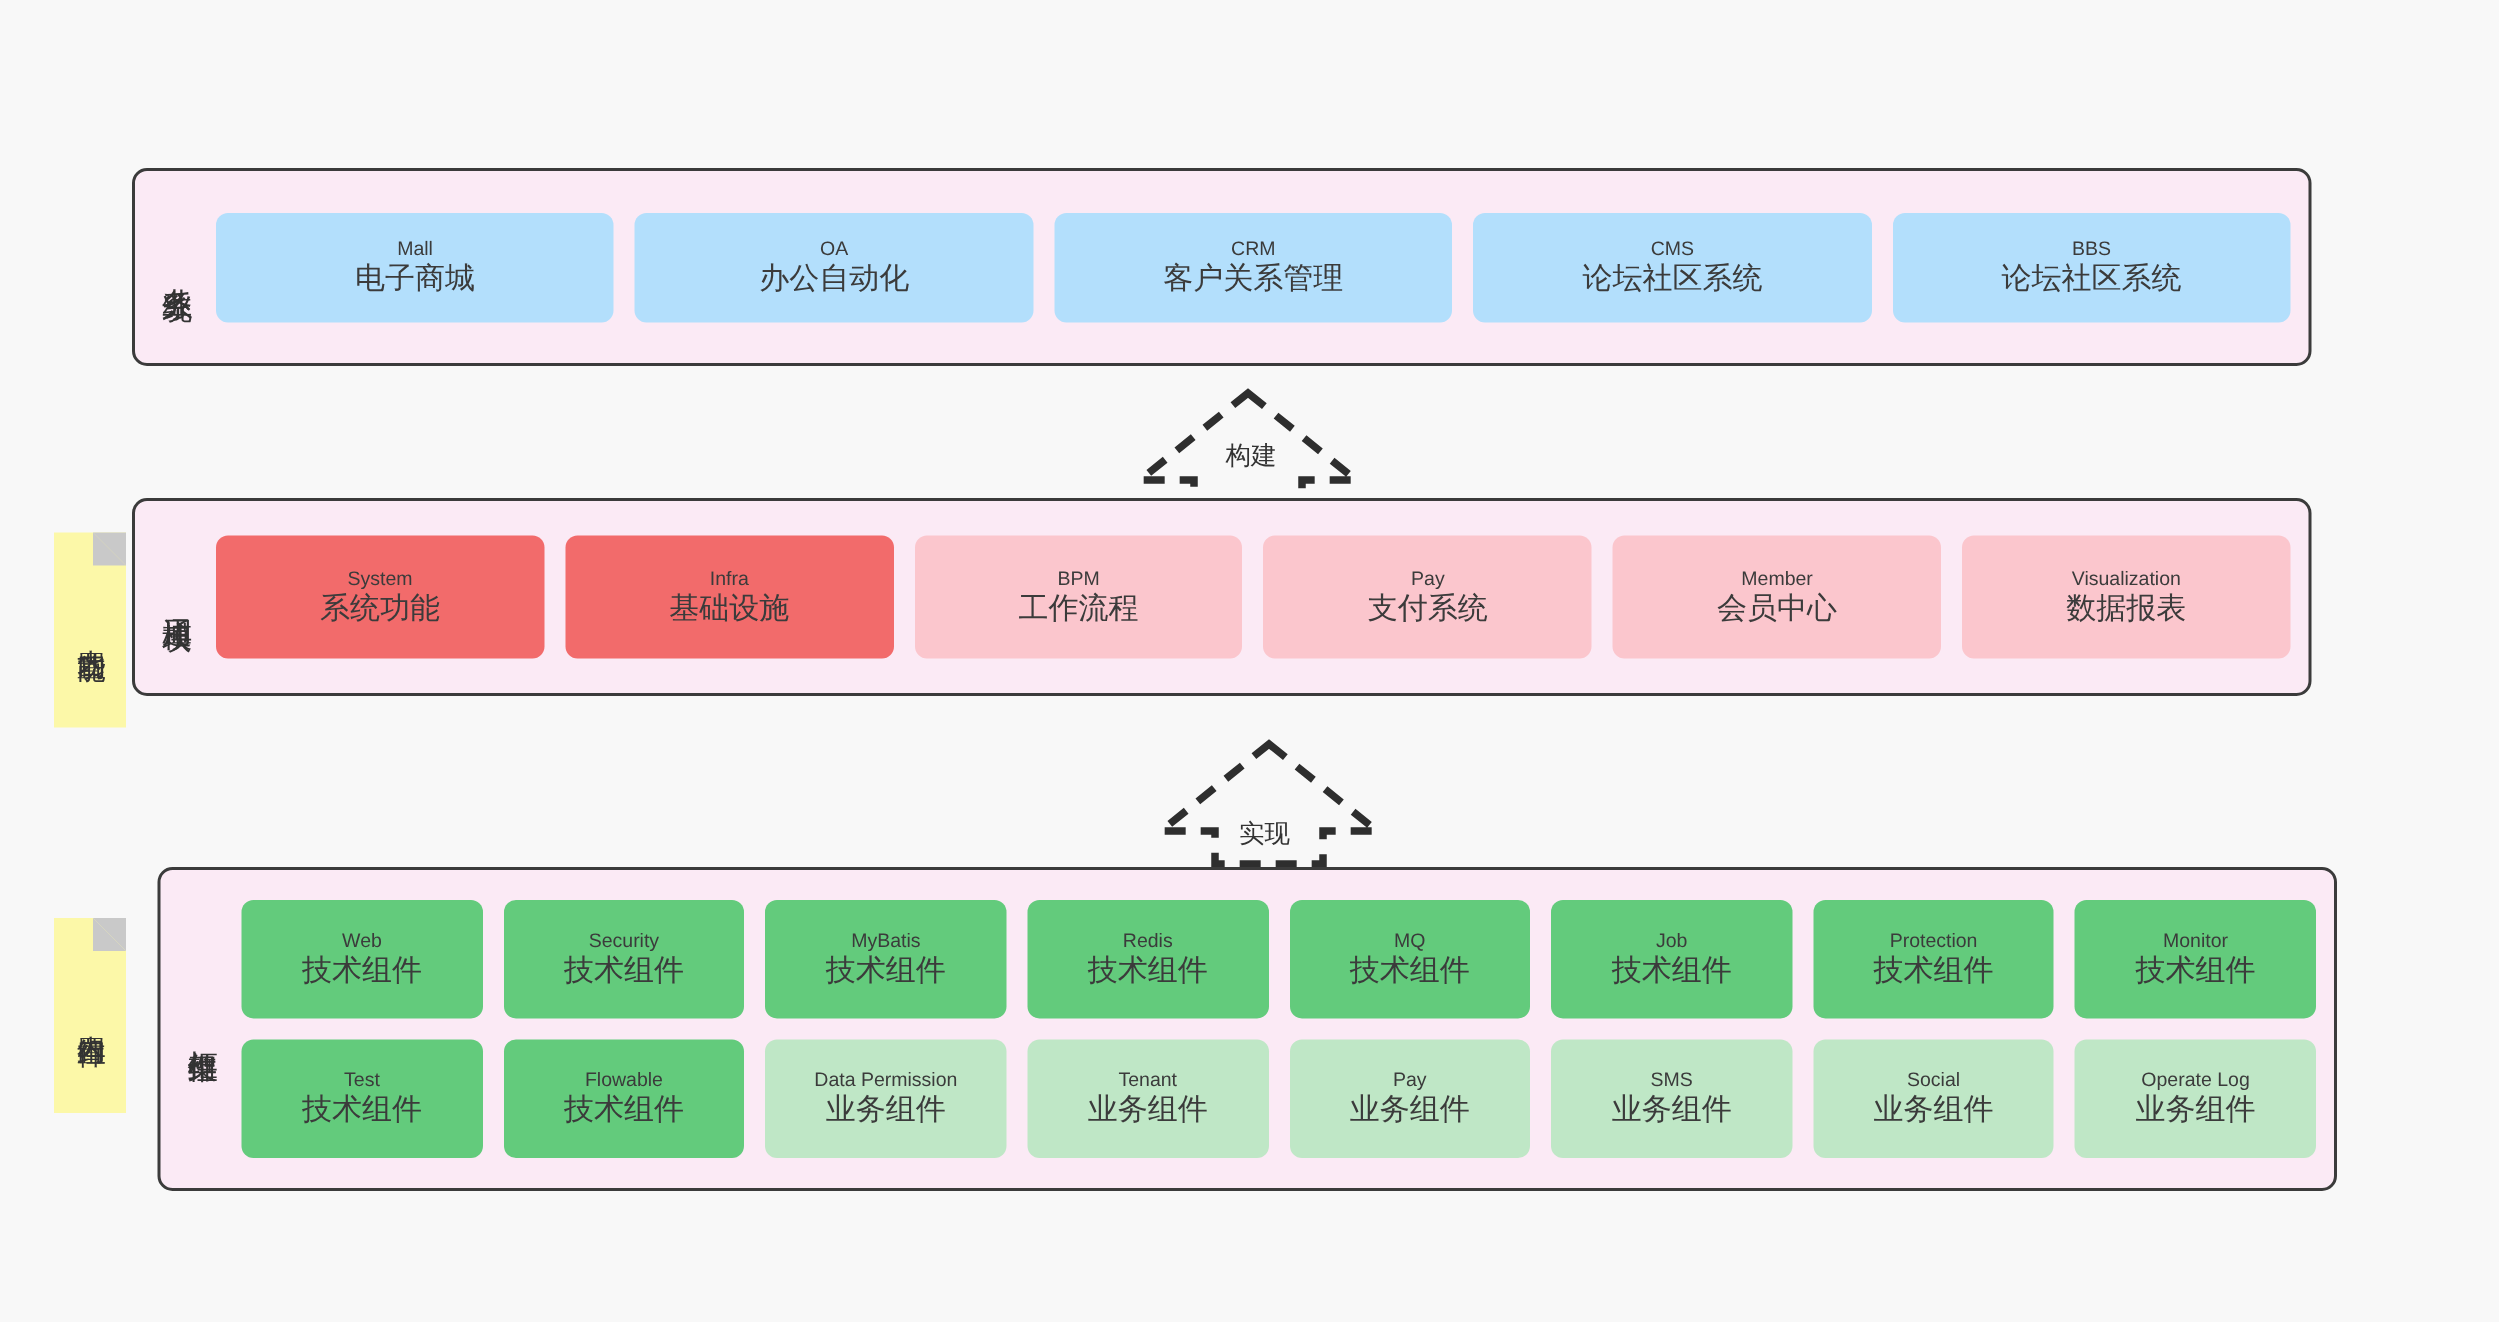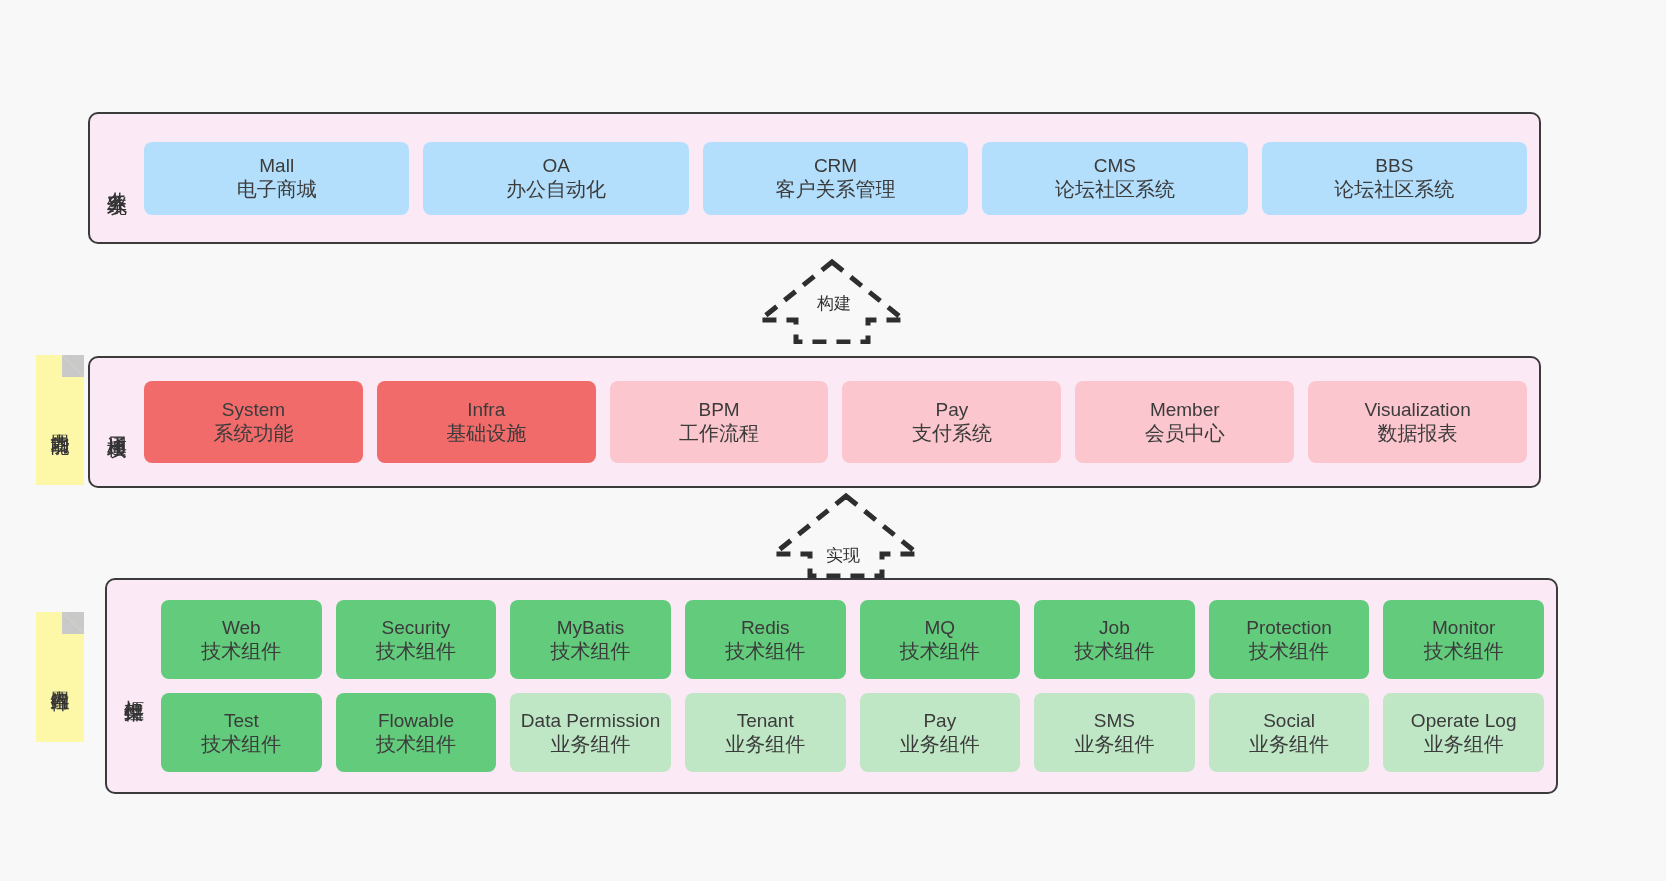--- a/index.html
+++ b/index.html
@@ -52,33 +52,33 @@
     border-radius: 8px;
     display: flex;
     flex-direction: column;
     align-items: center;
     justify-content: center;
     text-align: center;
     color: #3b3b3b;
     line-height: 1.22;
     padding: 6px 4px;
   }
-  .cell .t1 { font-size: 19px; }
+  .cell .t1 { font-size: 13px; }
   .cell .t2 { font-size: 20px; }
 
   
   .c-blue        { background: #b3dffc; }
   .c-red         { background: #f26b6b; }
   .c-pink        { background: #fbc6cd; }
   .c-green       { background: #63cb7c; }
   .c-lightgreen  { background: #bfe7c6; }
 
   
   #layer-business { left: 88px;  top: 112px; width: 1453px; height: 132px; }
-  #layer-modules  { left: 88px;  top: 356px; width: 1453px; height: 132px; }
+  #layer-modules  { left: 88px;  top: 332px; width: 1453px; height: 132px; }
   #layer-frame    { left: 105px;  top: 578px; width: 1453px; height: 216px; }
 
   #layer-business .cell { height: 73px; }
   #layer-modules  .cell { height: 82px; }
   #layer-frame    .cell { height: 79px; }
 
   
   .note {
     position: absolute;
     background: #fcf8a8;

